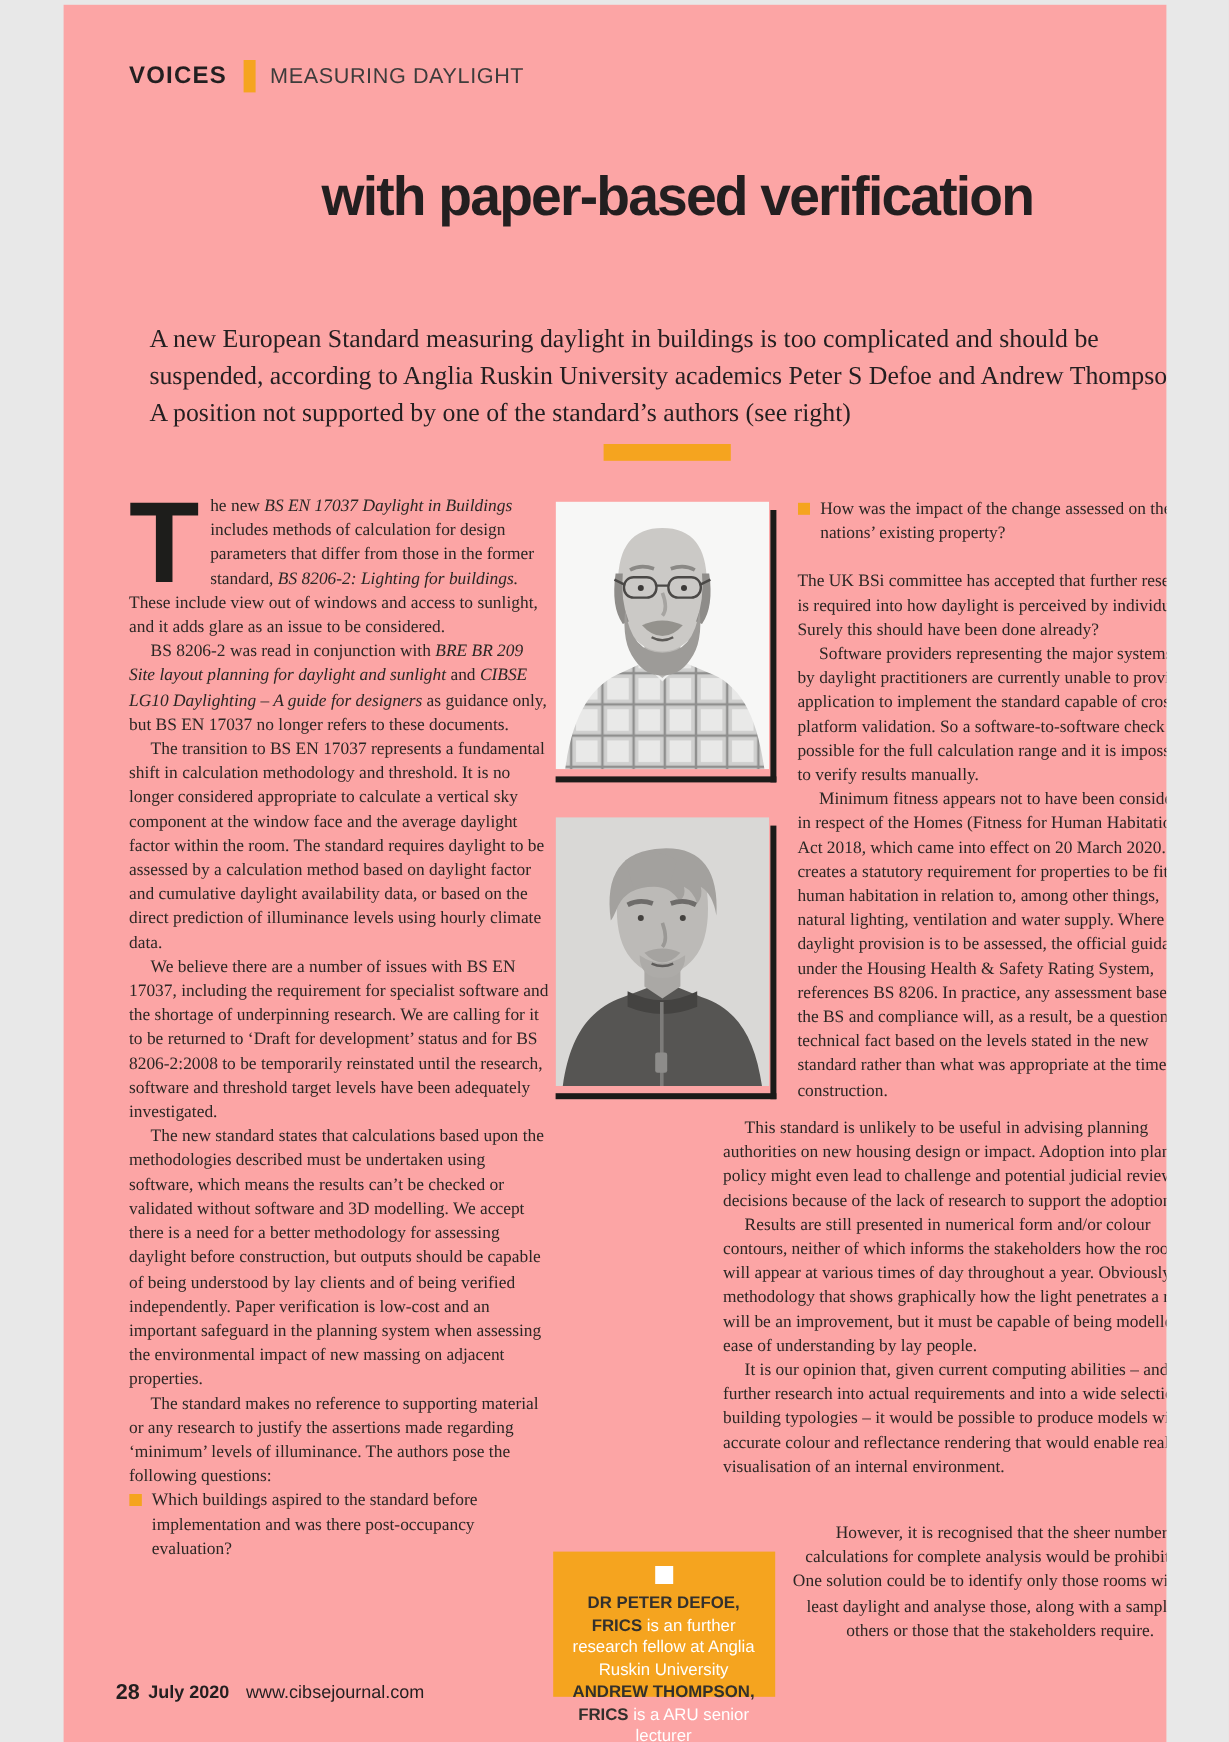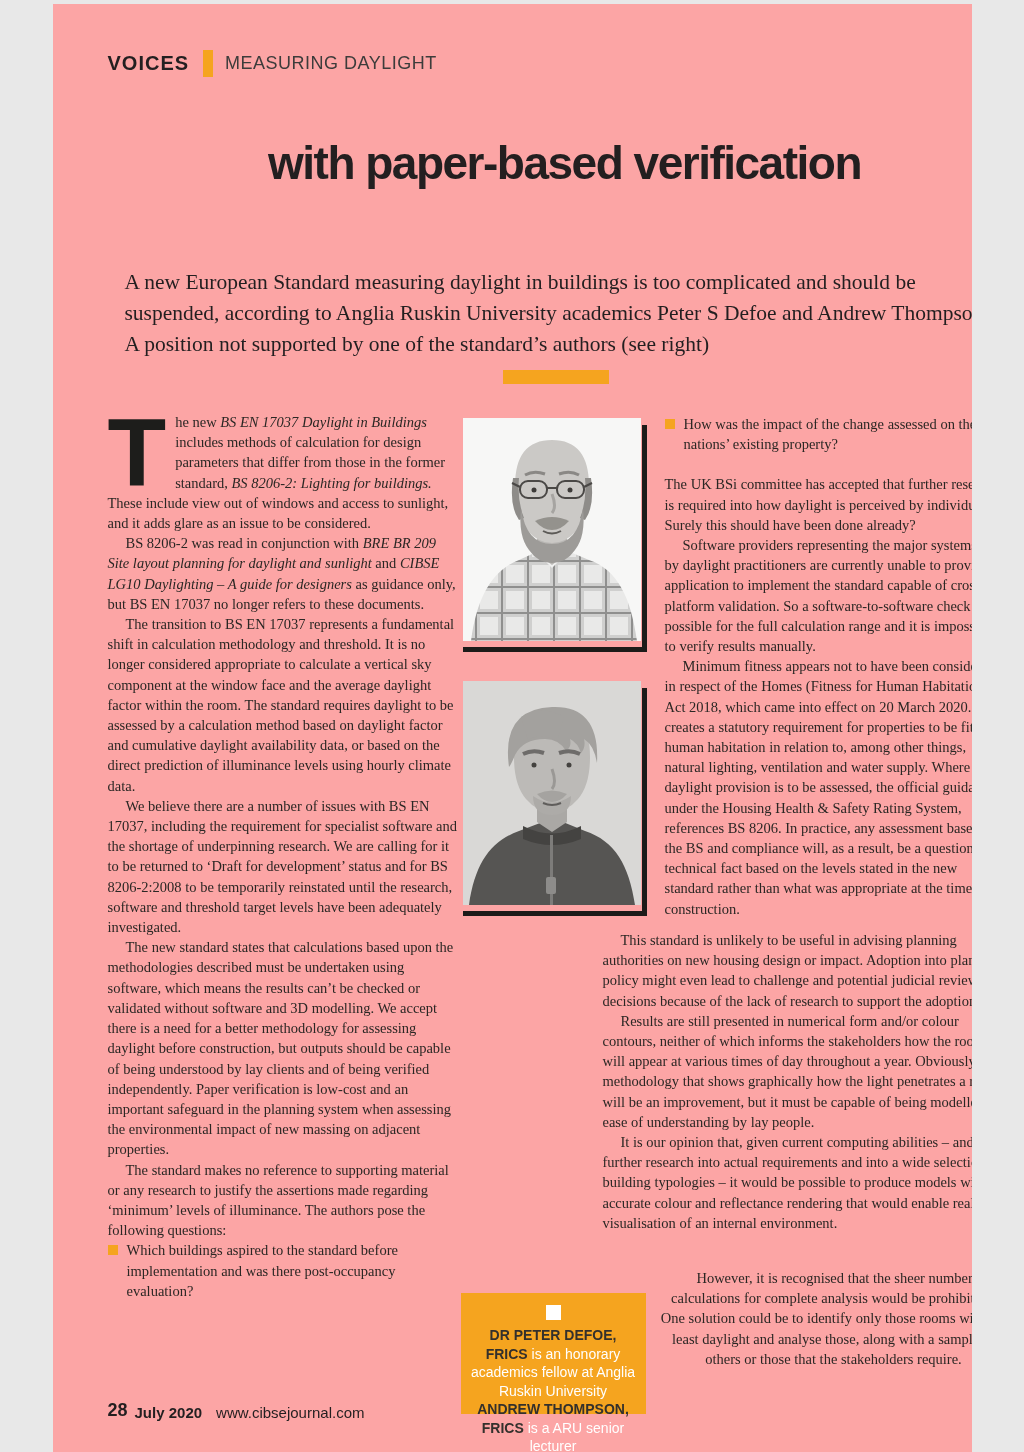--- a/index.html
+++ b/index.html
@@ -53,21 +53,21 @@
 
   
   .author-box{position:absolute;left:408px;top:1289px;width:185px;height:121px;
               background:var(--accent);box-sizing:border-box;padding:10px 10px 0;
               text-align:center;font-family:"Liberation Sans",sans-serif;
               font-size:14px;line-height:18.5px;color:#ffffff;}
   .author-box .wsq{display:block;width:15px;height:15px;background:#ffffff;margin:2px auto 6px;}
   .author-box .b{color:#33302c;}
 
   
-  .footer{position:absolute;left:55px;top:1396px;display:flex;align-items:flex-end;
+  .footer{position:absolute;left:44px;top:1396px;display:flex;align-items:center;
           font-family:"Liberation Sans",sans-serif;color:var(--ink);}
   .footer-num{font-size:18px;font-weight:700;margin-right:7px;}
   .footer-issue{font-size:15px;font-weight:700;margin-right:14px;}
   .footer-site{font-size:15px;font-weight:500;}
 </style>
 </head>
 <body>
 
 <div id="page">
 
@@ -180,21 +180,21 @@
     <p class="ind">Results are still presented in numerical form and/or colour contours, neither of which informs the stakeholders how the room will appear at various times of day throughout a year. Obviously, a methodology that shows graphically how the light penetrates a room will be an improvement, but it must be capable of being modelled for ease of understanding by lay people.</p>
     <p class="ind">It is our opinion that, given current computing abilities – and with further research into actual requirements and into a wide selection of building typologies – it would be possible to produce models with accurate colour and reflectance rendering that would enable real-time visualisation of an internal environment.</p>
   </div>
 
   <div class="col" id="col-right-c">
     <p class="ind">However, it is recognised that the sheer number of calculations for complete analysis would be prohibitive. One solution could be to identify only those rooms with the least daylight and analyse those, along with a sample of others or those that the stakeholders require.</p>
   </div>
 
   <div class="author-box">
     <span class="wsq"></span>
-    <span><span class="b">DR PETER DEFOE, FRICS</span><span> is an honorary academics fellow at Anglia Ruskin University </span><span class="b">ANDREW THOMPSON, FRICS</span><span> is a ARU senior lecturer</span></span>
+    <span><span class="b">DR PETER DEFOE, FRICS</span><span> is an further research fellow at Anglia Ruskin University </span><span class="b">ANDREW THOMPSON, FRICS</span><span> is a ARU senior lecturer</span></span>
   </div>
 
   <div class="footer">
     <span class="footer-num">28</span>
     <span class="footer-issue">July 2020</span>
     <span class="footer-site">www.cibsejournal.com</span>
   </div>
 
 </div>
 

